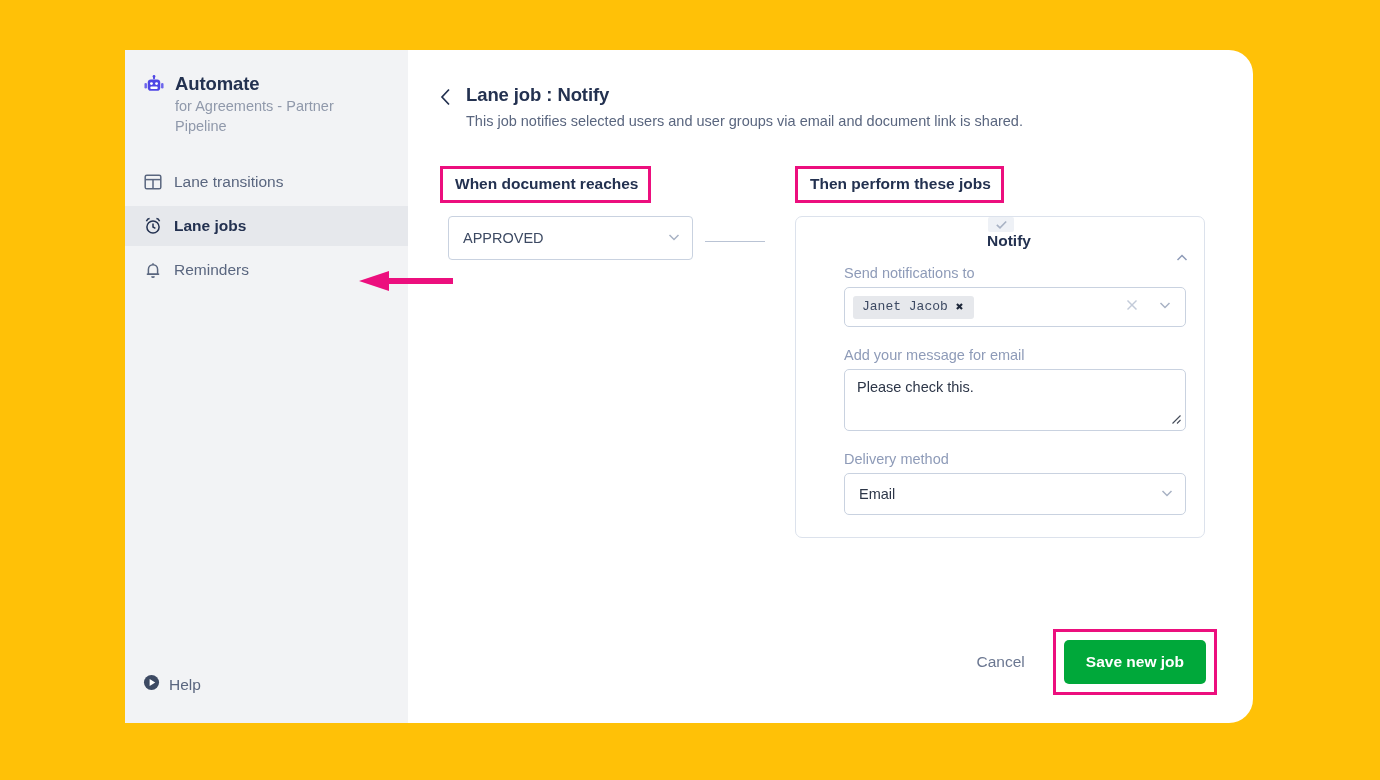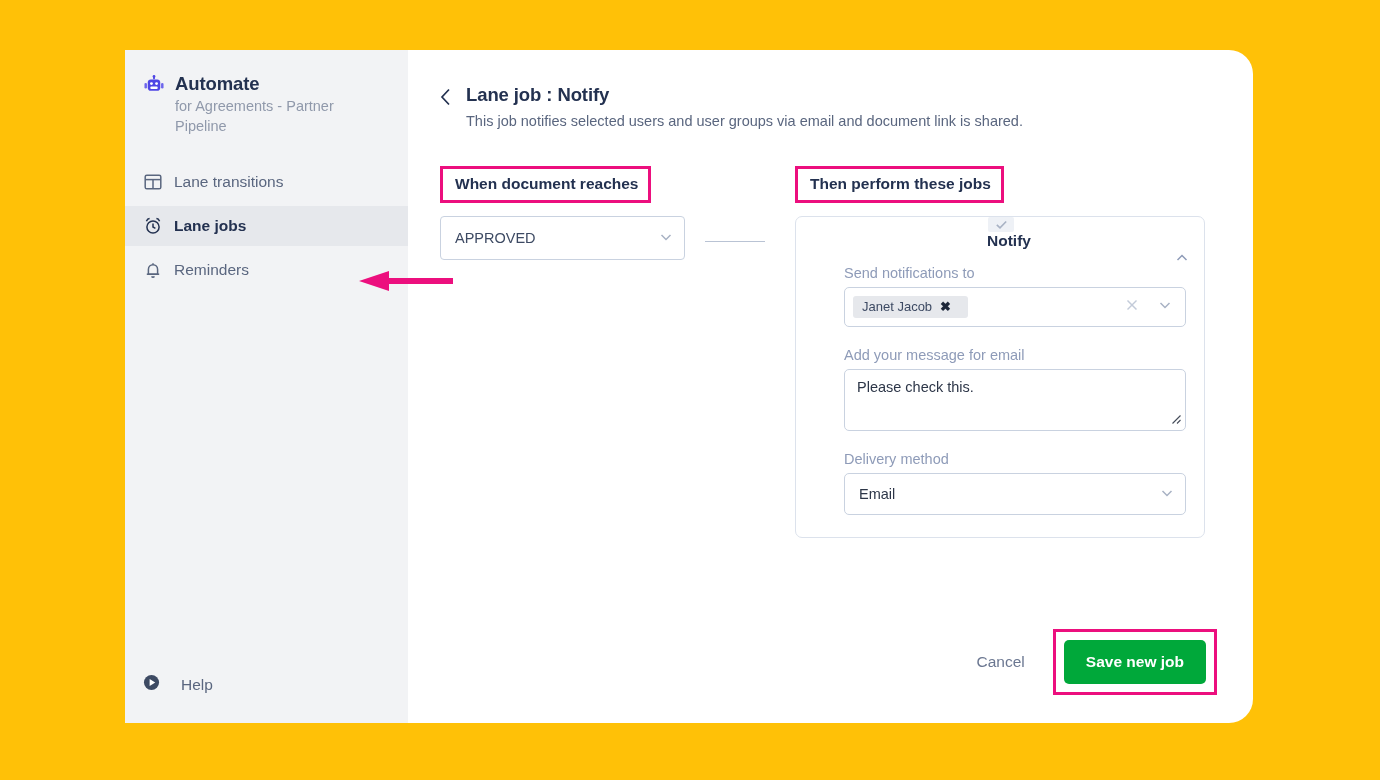--- a/index.html
+++ b/index.html
@@ -53,21 +53,21 @@
 
   .arrow-pointer {
     position: absolute;
     left: 234px; top: 218px;
     width: 94px; height: 26px;
     pointer-events: none;
   }
 
   .help {
     position: absolute; left: 18px; bottom: 28px;
-    display: flex; align-items: center; gap: 21px;
+    display: flex; align-items: center; gap: 9px;
     color: #5A667F; font-size: 15.5px; cursor: pointer;
   }
 
   
   .content { flex: 1; position: relative; padding: 34px 46px 0 32px; }
 
   .page-head { display: flex; gap: 14px; }
   .back-chevron { margin-top: 4px; cursor: pointer; flex: 0 0 auto; }
   .page-title { font-size: 18.5px; font-weight: bold; color: #233150; letter-spacing: -0.1px; }
   .page-desc { font-size: 14.5px; color: #5A667F; margin-top: 7px; }
@@ -89,20 +89,21 @@
   .select {
     margin-top: 13px;
     height: 44px; width: 245px;
     border: 1px solid #C9D2E0; border-radius: 4px;
     background: #fff;
     display: flex; align-items: center;
     padding: 0 10px 0 14px;
     font-size: 14.5px; color: #3D4A63;
     cursor: pointer;
     justify-content: space-between;
+    margin-left: 8px;
   }
   .connector {
     position: absolute; left: 265px; top: 75px;
     width: 60px; height: 1px; background: #B9C3D4;
   }
 
   
   .job-card {
     margin-top: 13px;
     width: 410px;
@@ -122,24 +123,25 @@
   .job-body { padding: 0 18px 0 48px; }
   .field-label { font-size: 14.5px; color: #8E9BB8; margin-bottom: 6px; }
   .field-label.sp { margin-top: 20px; }
 
   .tag-field {
     height: 40px; border: 1px solid #C9D2E0; border-radius: 5px;
     display: flex; align-items: center; padding: 0 10px 0 8px; background: #fff;
   }
   .tag {
     background: #E6E8EC; border-radius: 3px;
-    padding: 3px 17px 4px 9px;
+    padding: 3px 10px 4px 9px;
     font-size: 13px; color: #3D4A63;
     display: flex; align-items: center; gap: 8px;
     cursor: pointer;
+    font-family: Liberation Mono, monospace;
   }
   .tag-x { font-size: 13px; font-weight: bold; color: #1D2739; }
   .tag-actions { margin-left: auto; display: flex; align-items: center; gap: 18px; padding-right: 2px; }
 
   .msg-box {
     height: 62px; border: 1px solid #C9D2E0; border-radius: 5px;
     padding: 9px 12px; font-size: 14.5px; color: #2D3648;
     background: #fff; position: relative;
   }
   .resize-grip { position: absolute; right: 3px; bottom: 2px; }

